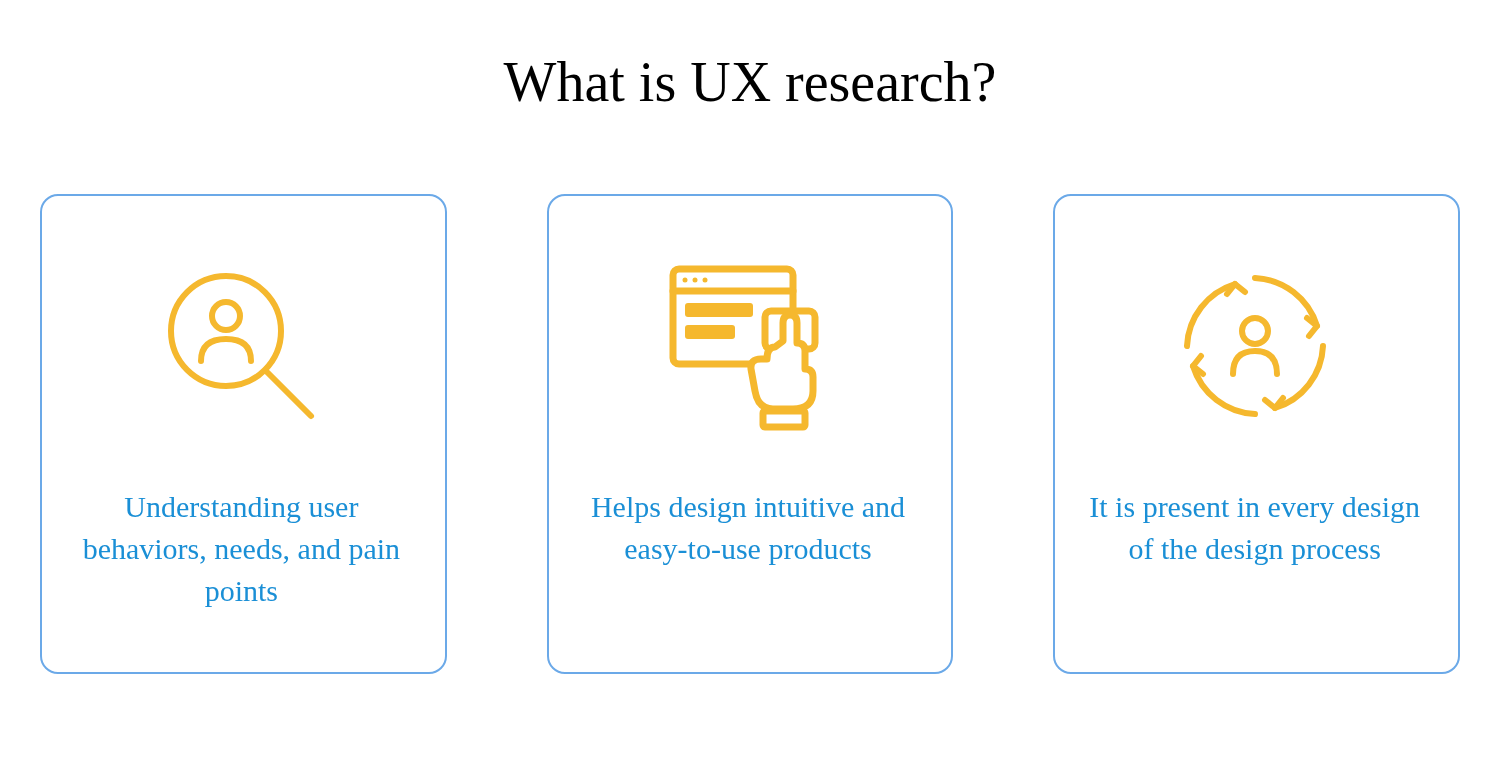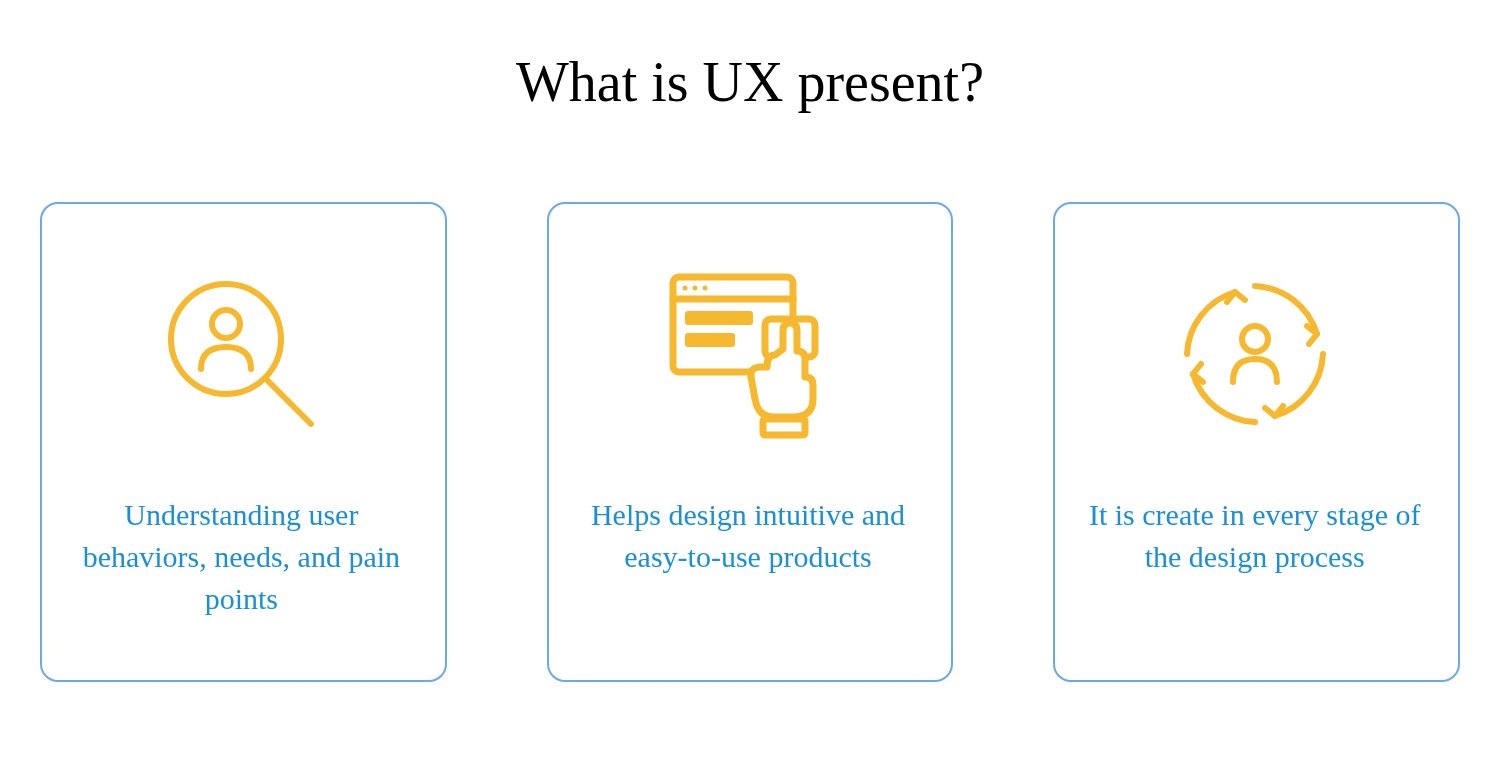--- a/index.html
+++ b/index.html
@@ -30,21 +30,20 @@
     }
     .card {
       flex: 1;
       border: 2px solid #6ba9e8;
       border-radius: 18px;
       padding: 50px 34px 50px 30px;
       display: flex;
       flex-direction: column;
       align-items: center;
       min-height: 480px;
-      margin-top: 8px;
     }
     .icon-wrapper {
       height: 200px;
       display: flex;
       align-items: center;
       justify-content: center;
       margin-bottom: 40px;
     }
     .card-text {
       text-align: center;
@@ -53,21 +52,21 @@
       color: #1a8fd6;
       font-weight: 400;
     }
     svg {
       display: block;
     }
   </style>
 </head>
 <body>
 
-<h1 class="title">What is UX present?</h1>
+<h1 class="title">What is UX research?</h1>
 
 <div class="cards-container">
 
   <div class="card">
     <div class="icon-wrapper">
       <svg width="170" height="170" viewBox="0 0 170 170">
         <g stroke="#f5b82e" stroke-width="6" fill="none" stroke-linecap="round" stroke-linejoin="round">
           <circle cx="70" cy="70" r="55"></circle>
           <line x1="112" y1="112" x2="155" y2="155"></line>
           <circle cx="70" cy="55" r="14"></circle>
@@ -121,16 +120,16 @@
           <polyline points="142,62 152,70 144,80"></polyline>
           <path d="M 158 90 A 68 68 0 0 1 110 152"></path>
           <polyline points="118,142 110,152 100,144"></polyline>
           <path d="M 90 158 A 68 68 0 0 1 28 110"></path>
           <polyline points="38,118 28,110 36,100"></polyline>
           <path d="M 22 90 A 68 68 0 0 1 70 28"></path>
           <polyline points="62,38 70,28 80,36"></polyline>
         </g>
       </svg>
     </div>
-    <p class="card-text">It is create in every stage of the design process</p>
+    <p class="card-text">It is present in every design of the design process</p>
   </div>
 
 </div>
 
 </body></html>

